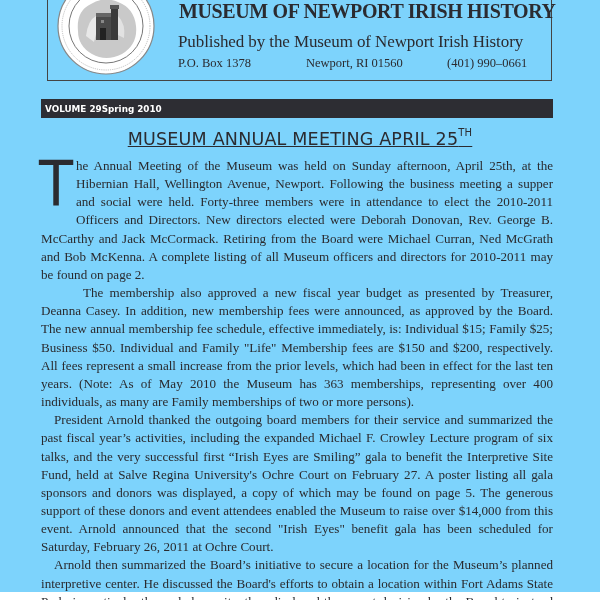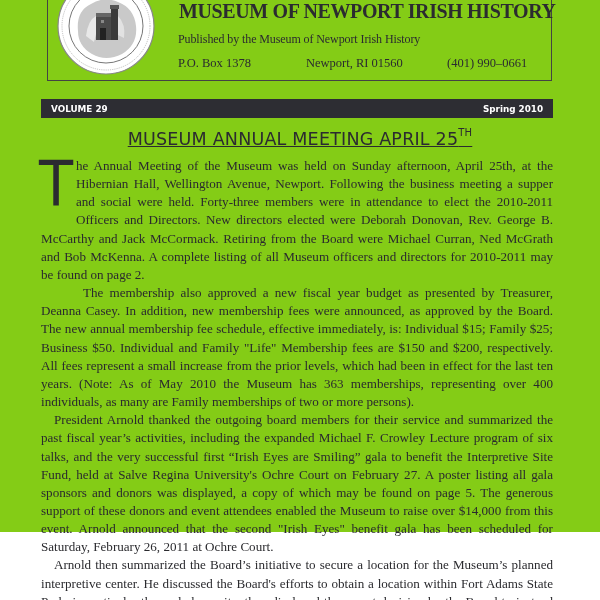--- a/index.html
+++ b/index.html
@@ -1,52 +1,51 @@
 <!DOCTYPE html>
 <html><head>
   <meta charset="utf-8">
   <style>
     html, body { margin: 0; padding: 0; background: #ffffff; }
     body { width: 600px; height: 600px; overflow: hidden; position: relative; color: #2a2a2e; }
-    .page { position: absolute; left: 0; top: 0; width: 600px; height: 532px; background: #84cc16; }
+    .page { position: absolute; left: 0; top: 0; width: 600px; height: 592px; background: #7dd3fc; }
 
     
     .masthead {
       position: absolute; left: 47px; top: -2px; width: 505px; height: 83px;
       border: 1.3px solid #444; border-top: none; box-sizing: border-box;
     }
     .seal {
       position: absolute; left: 8px; top: -22px; width: 100px; height: 100px;
     }
     .mast-title {
       position: absolute; left: 131px; top: 1px;
       font-family: "Liberation Serif", serif; font-weight: bold;
       font-size: 21.5px; letter-spacing: -0.4px; color: #2b2b30;
       transform: scaleX(0.93); transform-origin: left top; white-space: nowrap;
     }
     .mast-sub {
       position: absolute; left: 130px; top: 34px;
-      font-family: "Liberation Serif", serif; font-size: 12px; color: #2b2b30;
+      font-family: "Liberation Serif", serif; font-size: 17px; color: #2b2b30;
       white-space: nowrap; letter-spacing: -0.1px;
     }
     .mast-addr {
       position: absolute; top: 58px; font-family: "Liberation Serif", serif;
       font-size: 12.5px; color: #2b2b30; white-space: nowrap;
     }
     .addr-box { left: 130px; }
     .addr-city { left: 258px; }
     .addr-phone { left: 399px; }
 
     
     .volbar {
       position: absolute; left: 41px; top: 99px; width: 512px; height: 19px;
       background: #2d2d33; color: #fff;
       font-family: "DejaVu Sans", sans-serif; font-weight: bold; font-size: 8.8px;
-      box-sizing: border-box; padding: 0 10px; display: flex; align-items: center;
-      justify-content: space-between;
+      box-sizing: border-box; padding: 0 4px; display: flex; align-items: center;
     }
     .volbar span { letter-spacing: 0px; }
 
     
     .headline {
       position: absolute; left: 0; top: 129px; width: 600px; text-align: center;
       font-family: "DejaVu Sans", sans-serif; font-size: 17.5px; color: #2b2b30;
       letter-spacing: 0.2px; font-weight: normal; text-decoration: underline;
     }
     .headline sup { font-size: 10px; position: relative; top: -2px; vertical-align: super; line-height: 0; }

